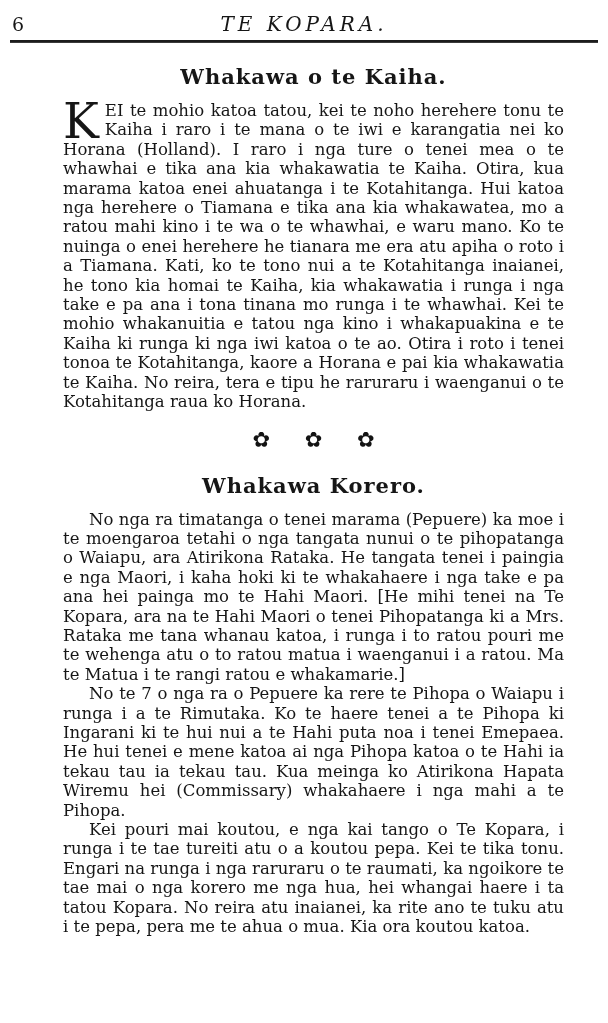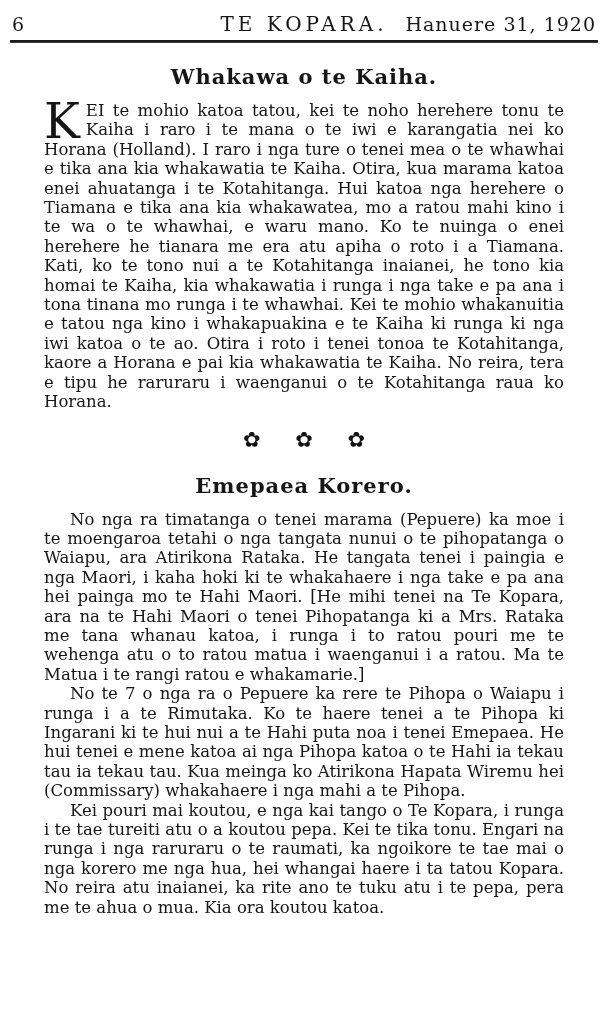--- a/index.html
+++ b/index.html
@@ -25,35 +25,37 @@
   }
   .page-number {
     font-size: 19px;
     justify-self: start;
   }
   .masthead {
     font-size: 20px;
     letter-spacing: 4px;
     justify-self: center;
     white-space: nowrap;
+    font-style: italic;
   }
   .issue-date {
     font-size: 19px;
     letter-spacing: 1px;
     justify-self: end;
     white-space: nowrap;
   }
   .header-rule {
     margin: 4px 10px 0 10px;
     height: 0;
     border-top: 2px solid #1c1c1c;
     border-bottom: 1px solid #3a3a3a;
   }
   .content {
     padding: 0 44px;
+    margin-left: 19px;
   }
   .article-title {
     text-align: center;
     font-weight: bold;
     font-size: 21px;
     letter-spacing: 1px;
     margin: 21px 0 12px 0;
   }
   .body-text {
     font-size: 16.5px;
@@ -88,39 +90,38 @@
   }
 </style>
 </head>
 <body>
 
 <div class="page">
 
   <div class="running-head">
     <span class="page-number">6</span>
     <span class="masthead">TE KOPARA.</span>
-    <span class="issue-date">Hanuere 31, 1920</span>
   </div>
   <div class="header-rule"></div>
 
   <div class="content">
 
     <h2 class="article-title">Whakawa o te Kaiha.</h2>
 
     <div class="body-text">
       <p><span class="drop-cap">K</span><span>EI te mohio katoa tatou, kei te noho herehere tonu te Kaiha i raro i te mana o te iwi e karangatia nei ko Horana (Holland).  I raro i nga ture o tenei mea o te whawhai e tika ana kia whakawatia te Kaiha.  Otira, kua marama katoa enei ahuatanga i te Kotahitanga.  Hui katoa nga herehere o Tiamana e tika ana kia whakawatea, mo a ratou mahi kino i te wa o te whawhai, e waru mano.  Ko te nuinga o enei herehere he tianara me era atu apiha o roto i a Tiamana.  Kati, ko te tono nui a te Kotahitanga inaianei, he tono kia homai te Kaiha, kia whakawatia i runga i nga take e pa ana i tona tinana mo runga i te whawhai.  Kei te mohio whakanuitia e tatou nga kino i whakapuakina e te Kaiha ki runga ki nga iwi katoa o te ao.  Otira i roto i tenei tonoa te Kotahitanga, kaore a Horana e pai kia whakawatia te Kaiha.  No reira, tera e tipu he raruraru i waenganui o te Kotahitanga raua ko Horana.</span></p>
     </div>
 
     <div class="ornament-row">
       <span class="orn">✿</span>
       <span class="orn">✿</span>
       <span class="orn">✿</span>
     </div>
 
-    <h2 class="article-title">Emepaea Korero.</h2>
+    <h2 class="article-title">Whakawa Korero.</h2>
 
     <div class="body-text">
 
       <p class="indent"><span>No nga ra timatanga o tenei marama (Pepuere) ka moe i te moengaroa tetahi o nga tangata nunui o te pihopatanga o Waiapu, ara Atirikona Rataka.  He tangata tenei i paingia e nga Maori, i kaha hoki ki te whakahaere i nga take e pa ana hei painga mo te Hahi Maori.  [He mihi tenei na </span><span class="italic">Te Kopara,</span><span> ara na te Hahi Maori o tenei Pihopatanga ki a Mrs. Rataka me tana whanau katoa, i runga i to ratou pouri me te wehenga atu o to ratou matua i waenganui i a ratou.  Ma te Matua i te rangi ratou e whakamarie.]</span></p>
 
       <p class="indent"><span>No te 7 o nga ra o Pepuere ka rere te Pihopa o Waiapu i runga i a te </span><span class="italic">Rimutaka.</span><span> Ko te haere tenei a te Pihopa ki Ingarani ki te hui nui a te Hahi puta noa i tenei Emepaea.  He hui tenei e mene katoa ai nga Pihopa katoa o te Hahi ia tekau tau ia tekau tau.  Kua meinga ko Atirikona Hapata Wiremu hei (Commissary) whakahaere i nga mahi a te Pihopa.</span></p>
 
       <p class="indent"><span>Kei pouri mai koutou, e nga kai tango o </span><span class="italic">Te Kopara,</span><span> i runga i te tae tureiti atu o a koutou pepa.  Kei te tika tonu.  Engari na runga i nga raruraru o te raumati, ka ngoikore te tae mai o nga korero me nga hua, hei whangai haere i ta tatou </span><span class="italic">Kopara.</span><span> No reira atu inaianei, ka rite ano te tuku atu i te pepa, pera me te ahua o mua.  Kia ora koutou katoa.</span></p>
     </div>
 

